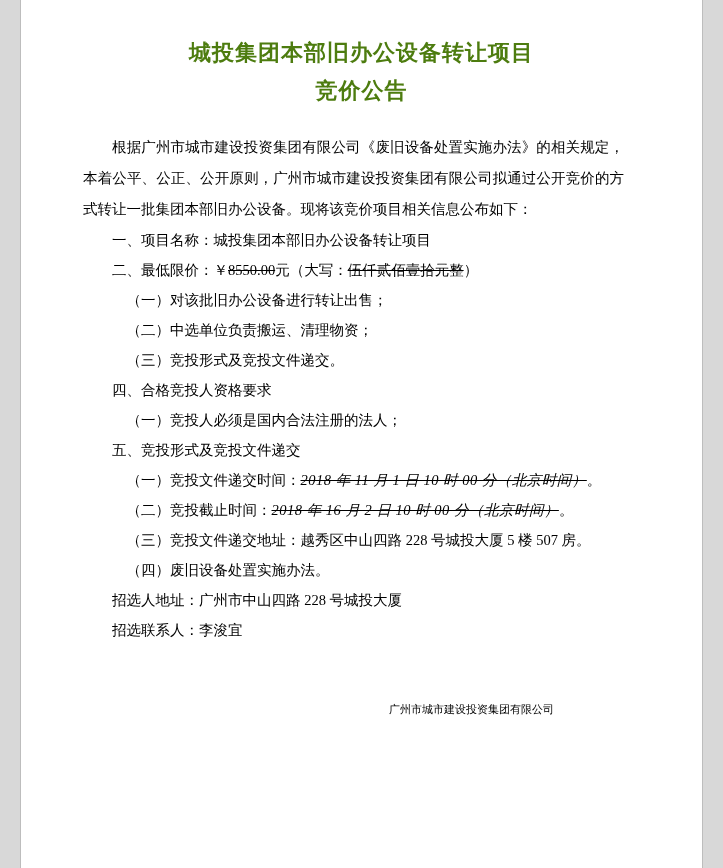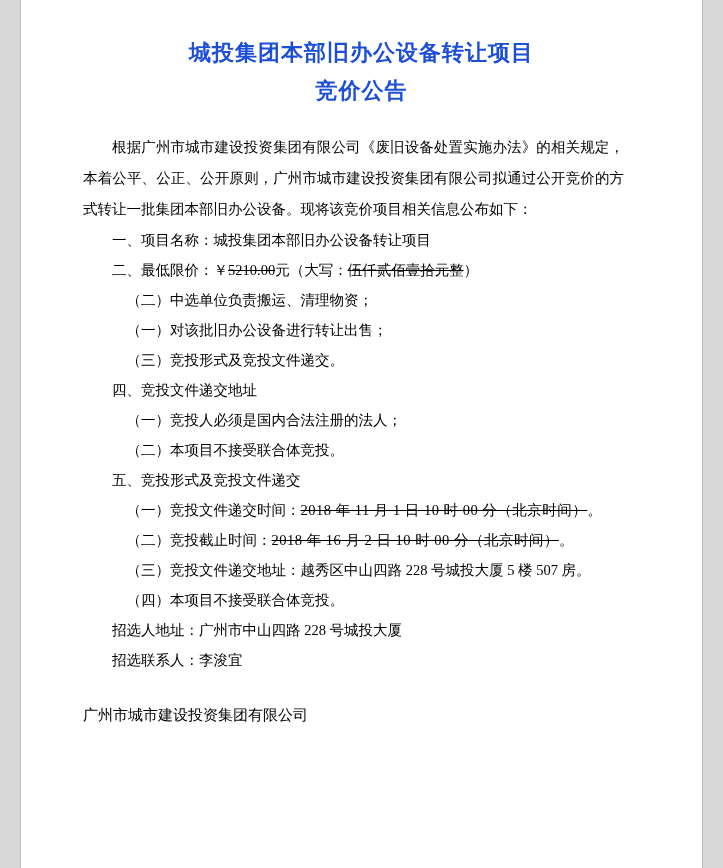--- a/index.html
+++ b/index.html
@@ -23,21 +23,21 @@
     padding: 34px 62px 0 62px;
     border-left: 1px solid #bdbdbd;
     border-right: 1px solid #bdbdbd;
   }
   .title {
     text-align: center;
     font-size: 22px;
     font-weight: bold;
     line-height: 38px;
     letter-spacing: 1px;
-    color: #1d4ed8;
+    color: #4d7c0f;
   }
   .title .line2 {
     display: block;
   }
   .body-text {
     margin-top: 22px;
     font-size: 14.5px;
     color: #000;
   }
   p {
@@ -58,69 +58,70 @@
     line-height: 30px;
   }
   .strike {
     text-decoration: line-through;
     text-decoration-color: #000;
   }
   .num {
     font-family: "Liberation Serif", serif;
   }
   .sign {
-    margin-top: 24px;
+    margin-top: 48px;
+    text-align: right;
     padding-right: 86px;
     line-height: 32px;
-    font-size: 15px;
+    font-size: 11px;
   }
   .sign .date {
     padding-right: 8px;
   }
   .sp {
     letter-spacing: 0.5px;
+    font-style: italic;
   }
 </style>
 </head>
 <body>
 
 <div id="page">
 
   <div class="title">
     <span>城投集团本部旧办公设备转让项目</span>
     <span class="line2">竞价公告</span>
   </div>
 
   <div class="body-text">
 
     <p class="para">根据广州市城市建设投资集团有限公司《废旧设备处置实施办法》的相关规定，本着公平、公正、公开原则，广州市城市建设投资集团有限公司拟通过公开竞价的方式转让一批集团本部旧办公设备。现将该竞价项目相关信息公布如下：</p>
 
     <p class="item">一、项目名称：城投集团本部旧办公设备转让项目</p>
 
     <p class="item">
-      <span>二、最低限价：￥</span><span class="strike num">5210.00</span><span>元（大写：</span><span class="strike">伍仟贰佰壹拾元整</span><span>）</span>
+      <span>二、最低限价：￥</span><span class="strike num">8550.00</span><span>元（大写：</span><span class="strike">伍仟贰佰壹拾元整</span><span>）</span>
     </p>
 
+    <p class="subitem">（一）对该批旧办公设备进行转让出售；</p>
     <p class="subitem">（二）中选单位负责搬运、清理物资；</p>
-    <p class="subitem">（一）对该批旧办公设备进行转让出售；</p>
     <p class="subitem">（三）竞投形式及竞投文件递交。</p>
 
-    <p class="item">四、竞投文件递交地址</p>
+    <p class="item">四、合格竞投人资格要求</p>
     <p class="subitem">（一）竞投人必须是国内合法注册的法人；</p>
-    <p class="subitem">（二）本项目不接受联合体竞投。</p>
 
     <p class="item">五、竞投形式及竞投文件递交</p>
     <p class="subitem">
       <span>（一）竞投文件递交时间：</span><span class="strike sp">2018 年 11 月 1 日 10 时 00 分（北京时间）</span><span>。</span>
     </p>
     <p class="subitem">
       <span>（二）竞投截止时间：</span><span class="strike sp">2018 年 16 月 2 日 10 时 00 分（北京时间）</span><span>。</span>
     </p>
     <p class="subitem">（三）竞投文件递交地址：越秀区中山四路 228 号城投大厦 5 楼 507 房。</p>
-    <p class="subitem">（四）本项目不接受联合体竞投。</p>
+    <p class="subitem">（四）废旧设备处置实施办法。</p>
 
     <p class="item">招选人地址：广州市中山四路 228 号城投大厦</p>
     <p class="item">招选联系人：李浚宜</p>
 
   </div>
 
   <div class="sign">
     <div>广州市城市建设投资集团有限公司</div>
   </div>
 

